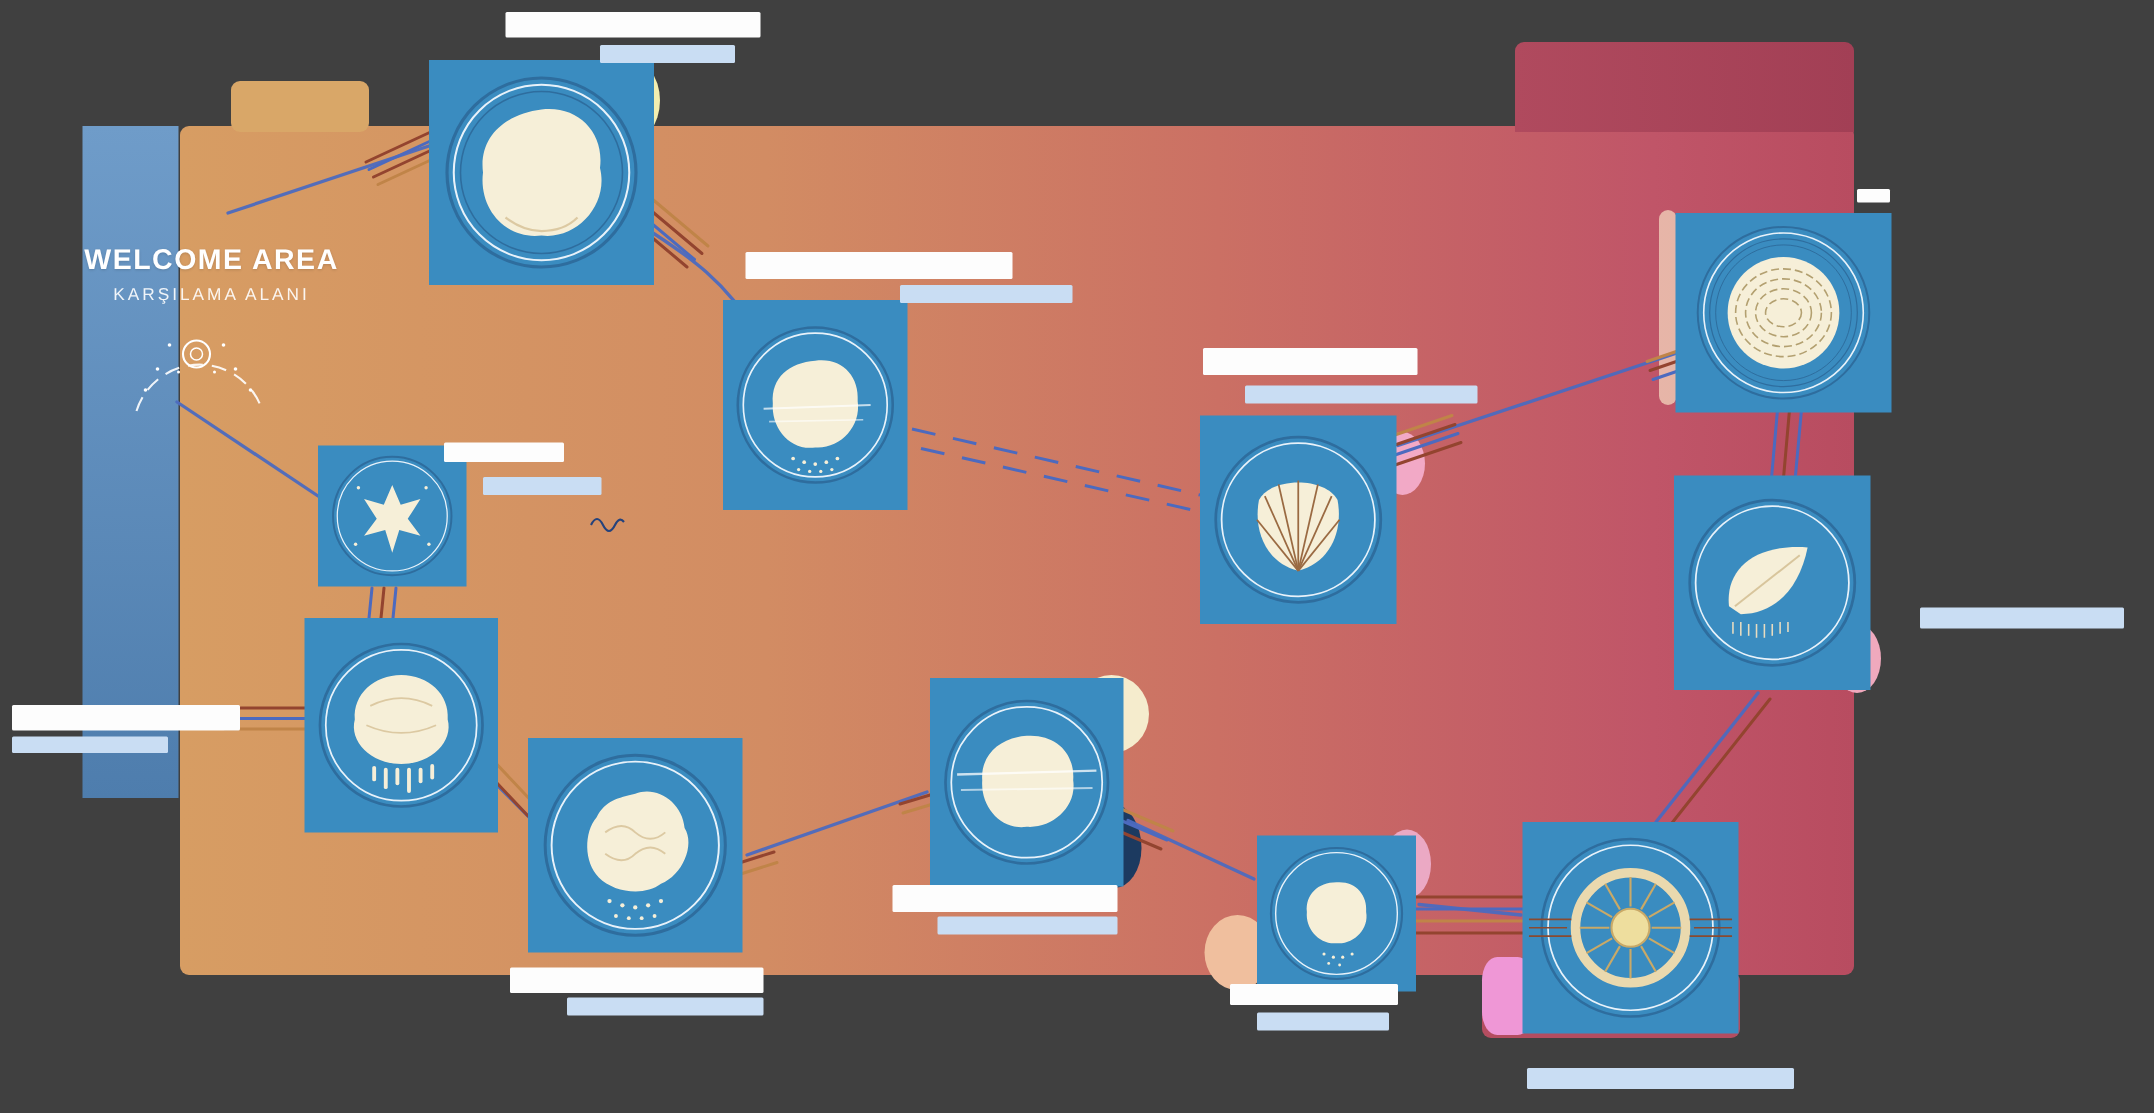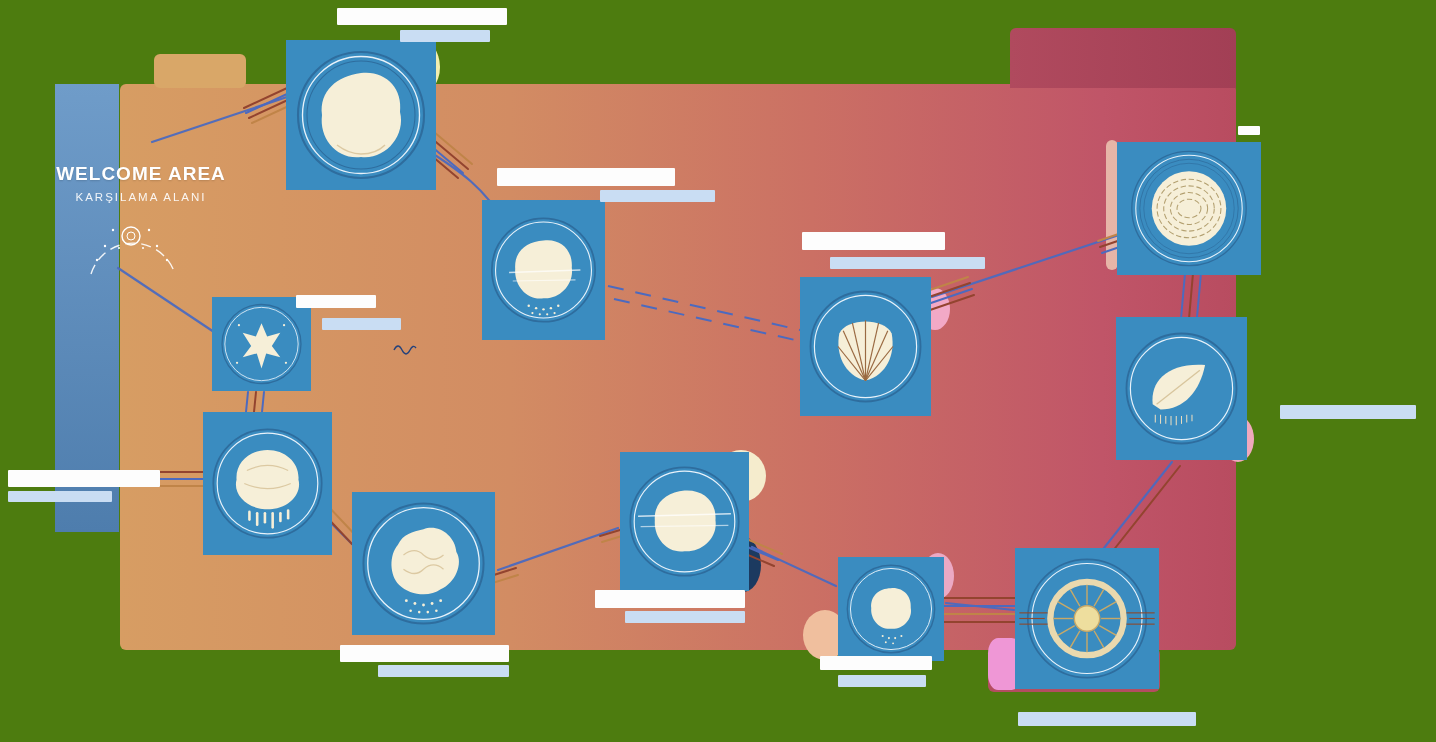--- a/index.html
+++ b/index.html
@@ -1,16 +1,16 @@
 <!DOCTYPE html>
 <html><head>
 <meta charset="utf-8">
 <style>
   html,body{margin:0;padding:0;}
-  .canvas{position:relative;width:1436px;height:742px;background:#4d7c0f;overflow:hidden;
+  .canvas{position:relative;width:1436px;height:742px;background:#404040;overflow:hidden;
           font-family:"Liberation Sans",sans-serif;}
   .board{position:absolute;border-radius:6px;}
   .board-main{left:120px;top:84px;width:1116px;height:566px;
     background:linear-gradient(to right,#d79d63 0%,#d28c63 35%,#cb7064 62%,#c05568 88%,#b84c60 100%);}
   .board-topright{left:1010px;top:28px;width:226px;height:60px;
     background:linear-gradient(to right,#b04a5e,#a23f55);border-radius:6px 6px 0 0;}
   .board-tan{left:154px;top:54px;width:92px;height:34px;background:#d9a768;}
   .board-bottomright{left:988px;top:648px;width:172px;height:44px;background:#b44d60;}
   .blue-column{position:absolute;left:55px;top:84px;width:64px;height:448px;
     background:linear-gradient(#6f9cc9,#4e7dad);}

